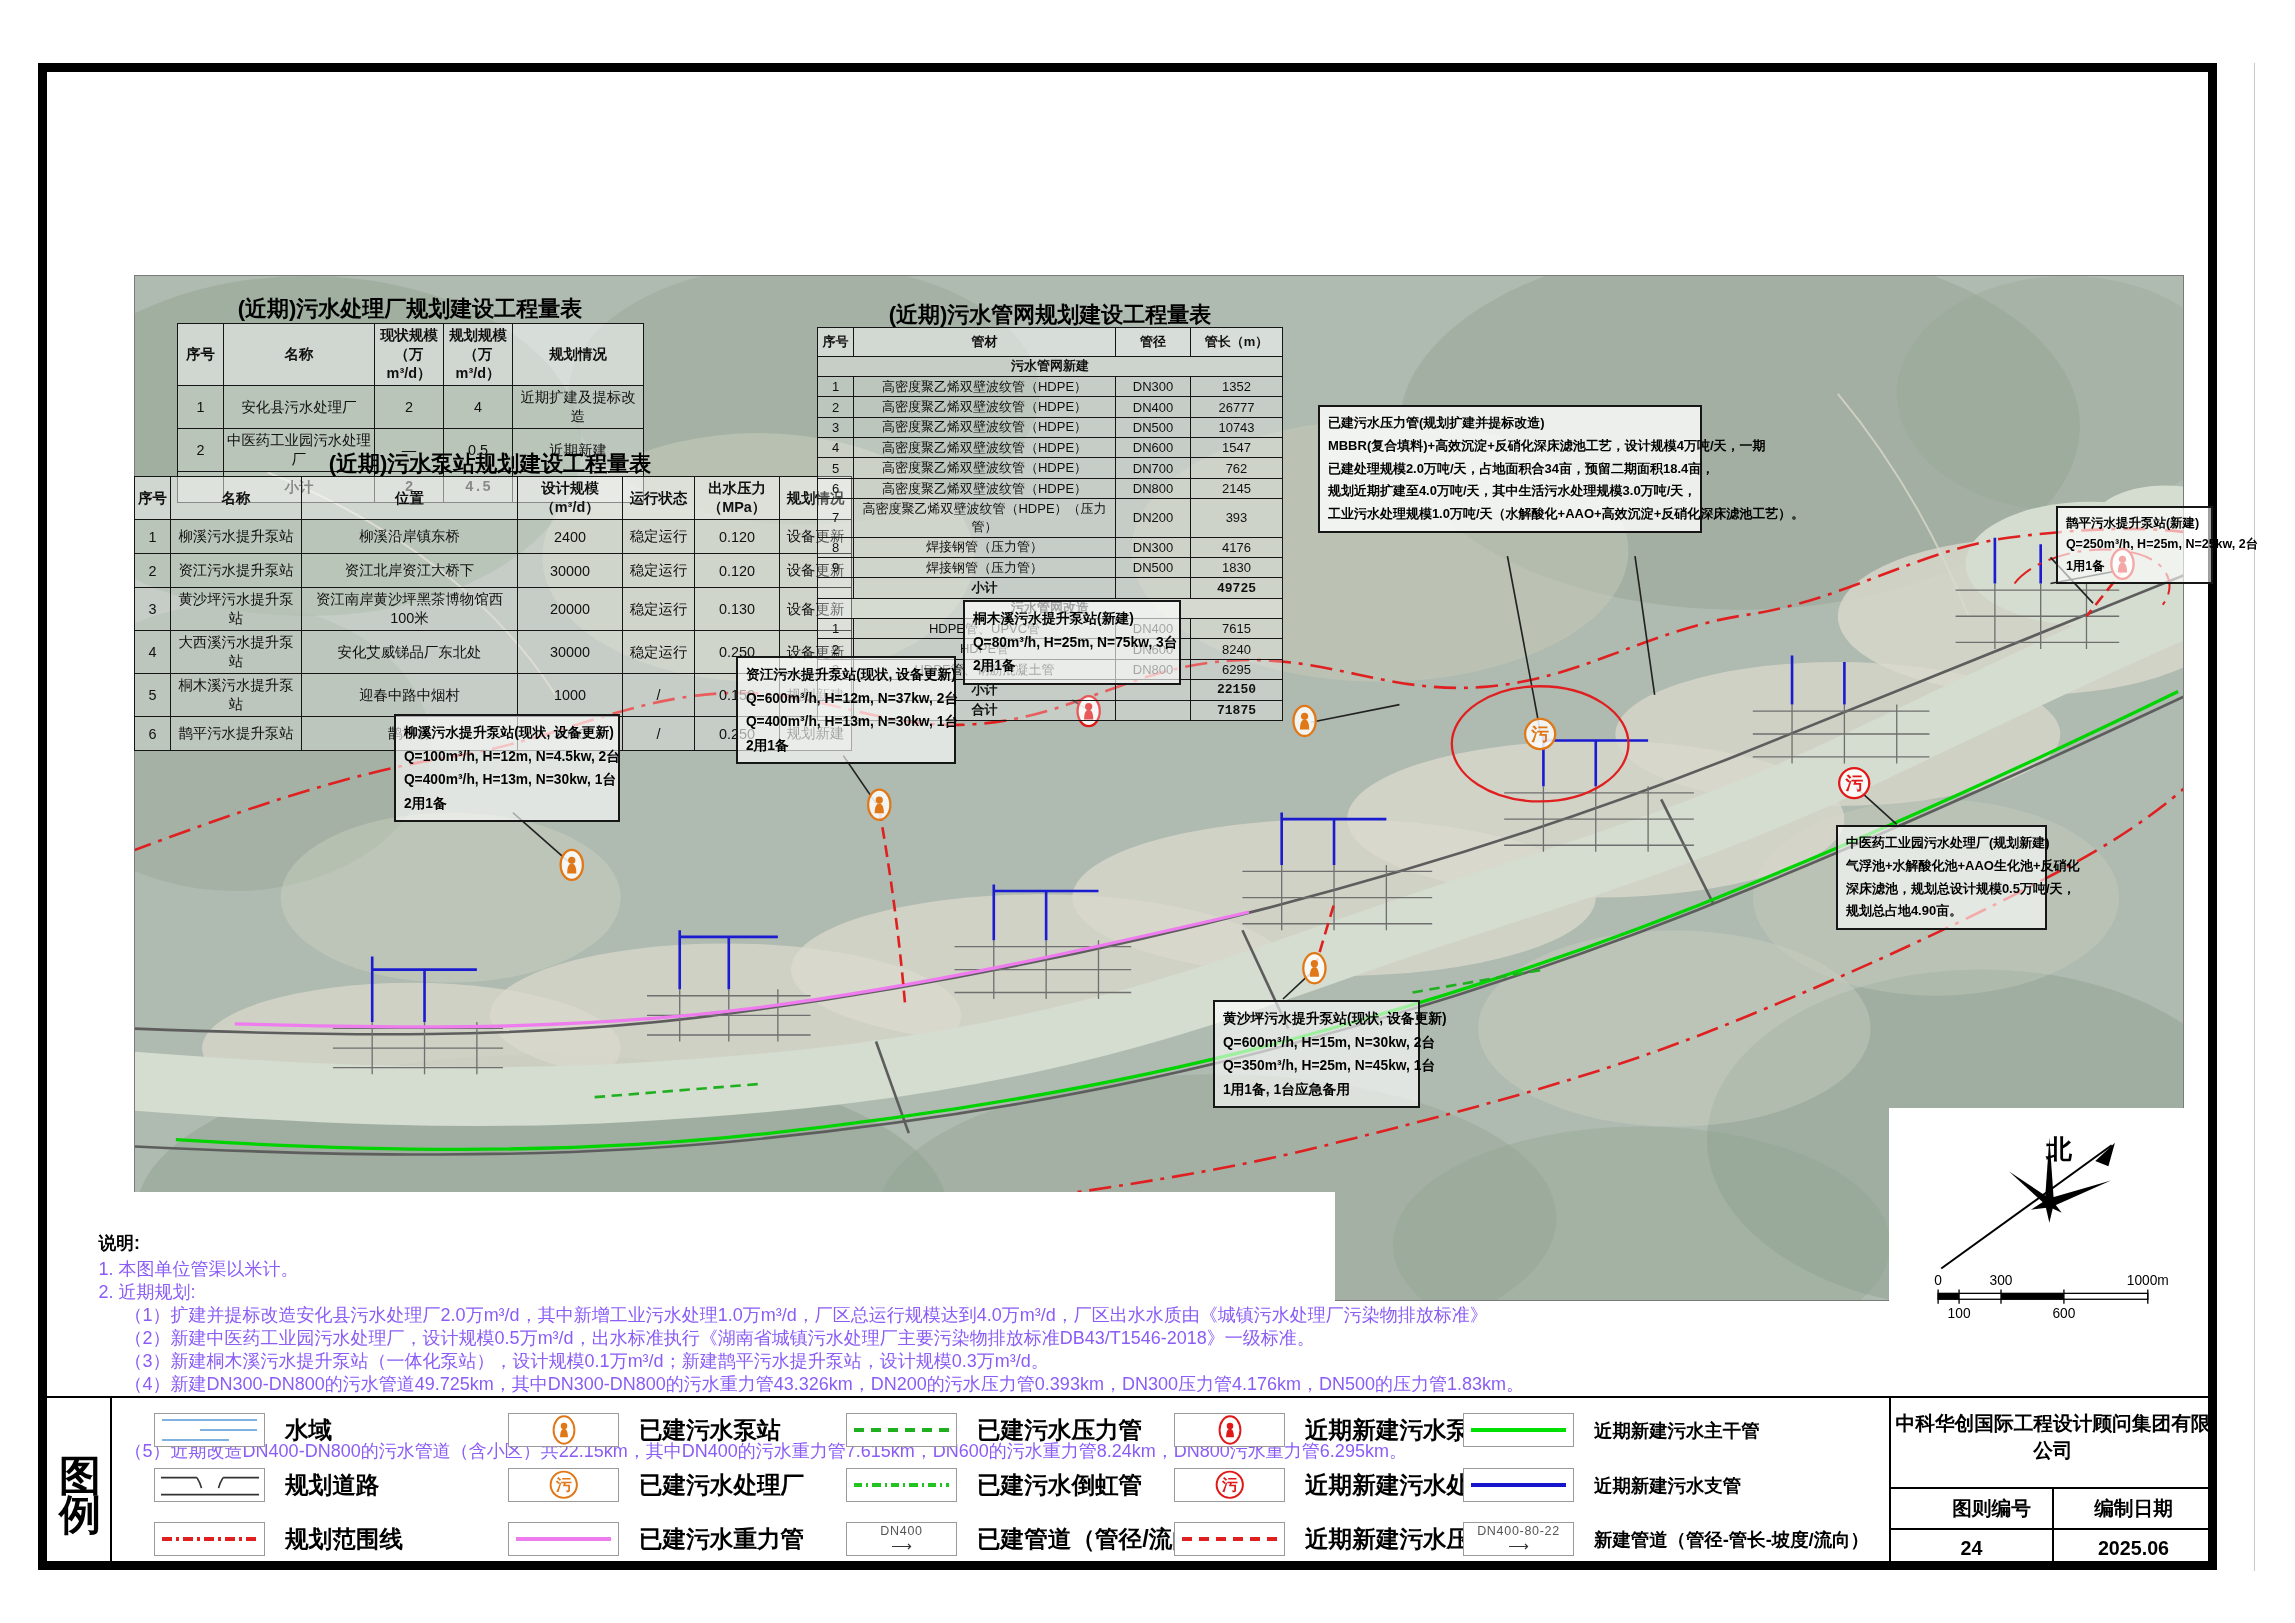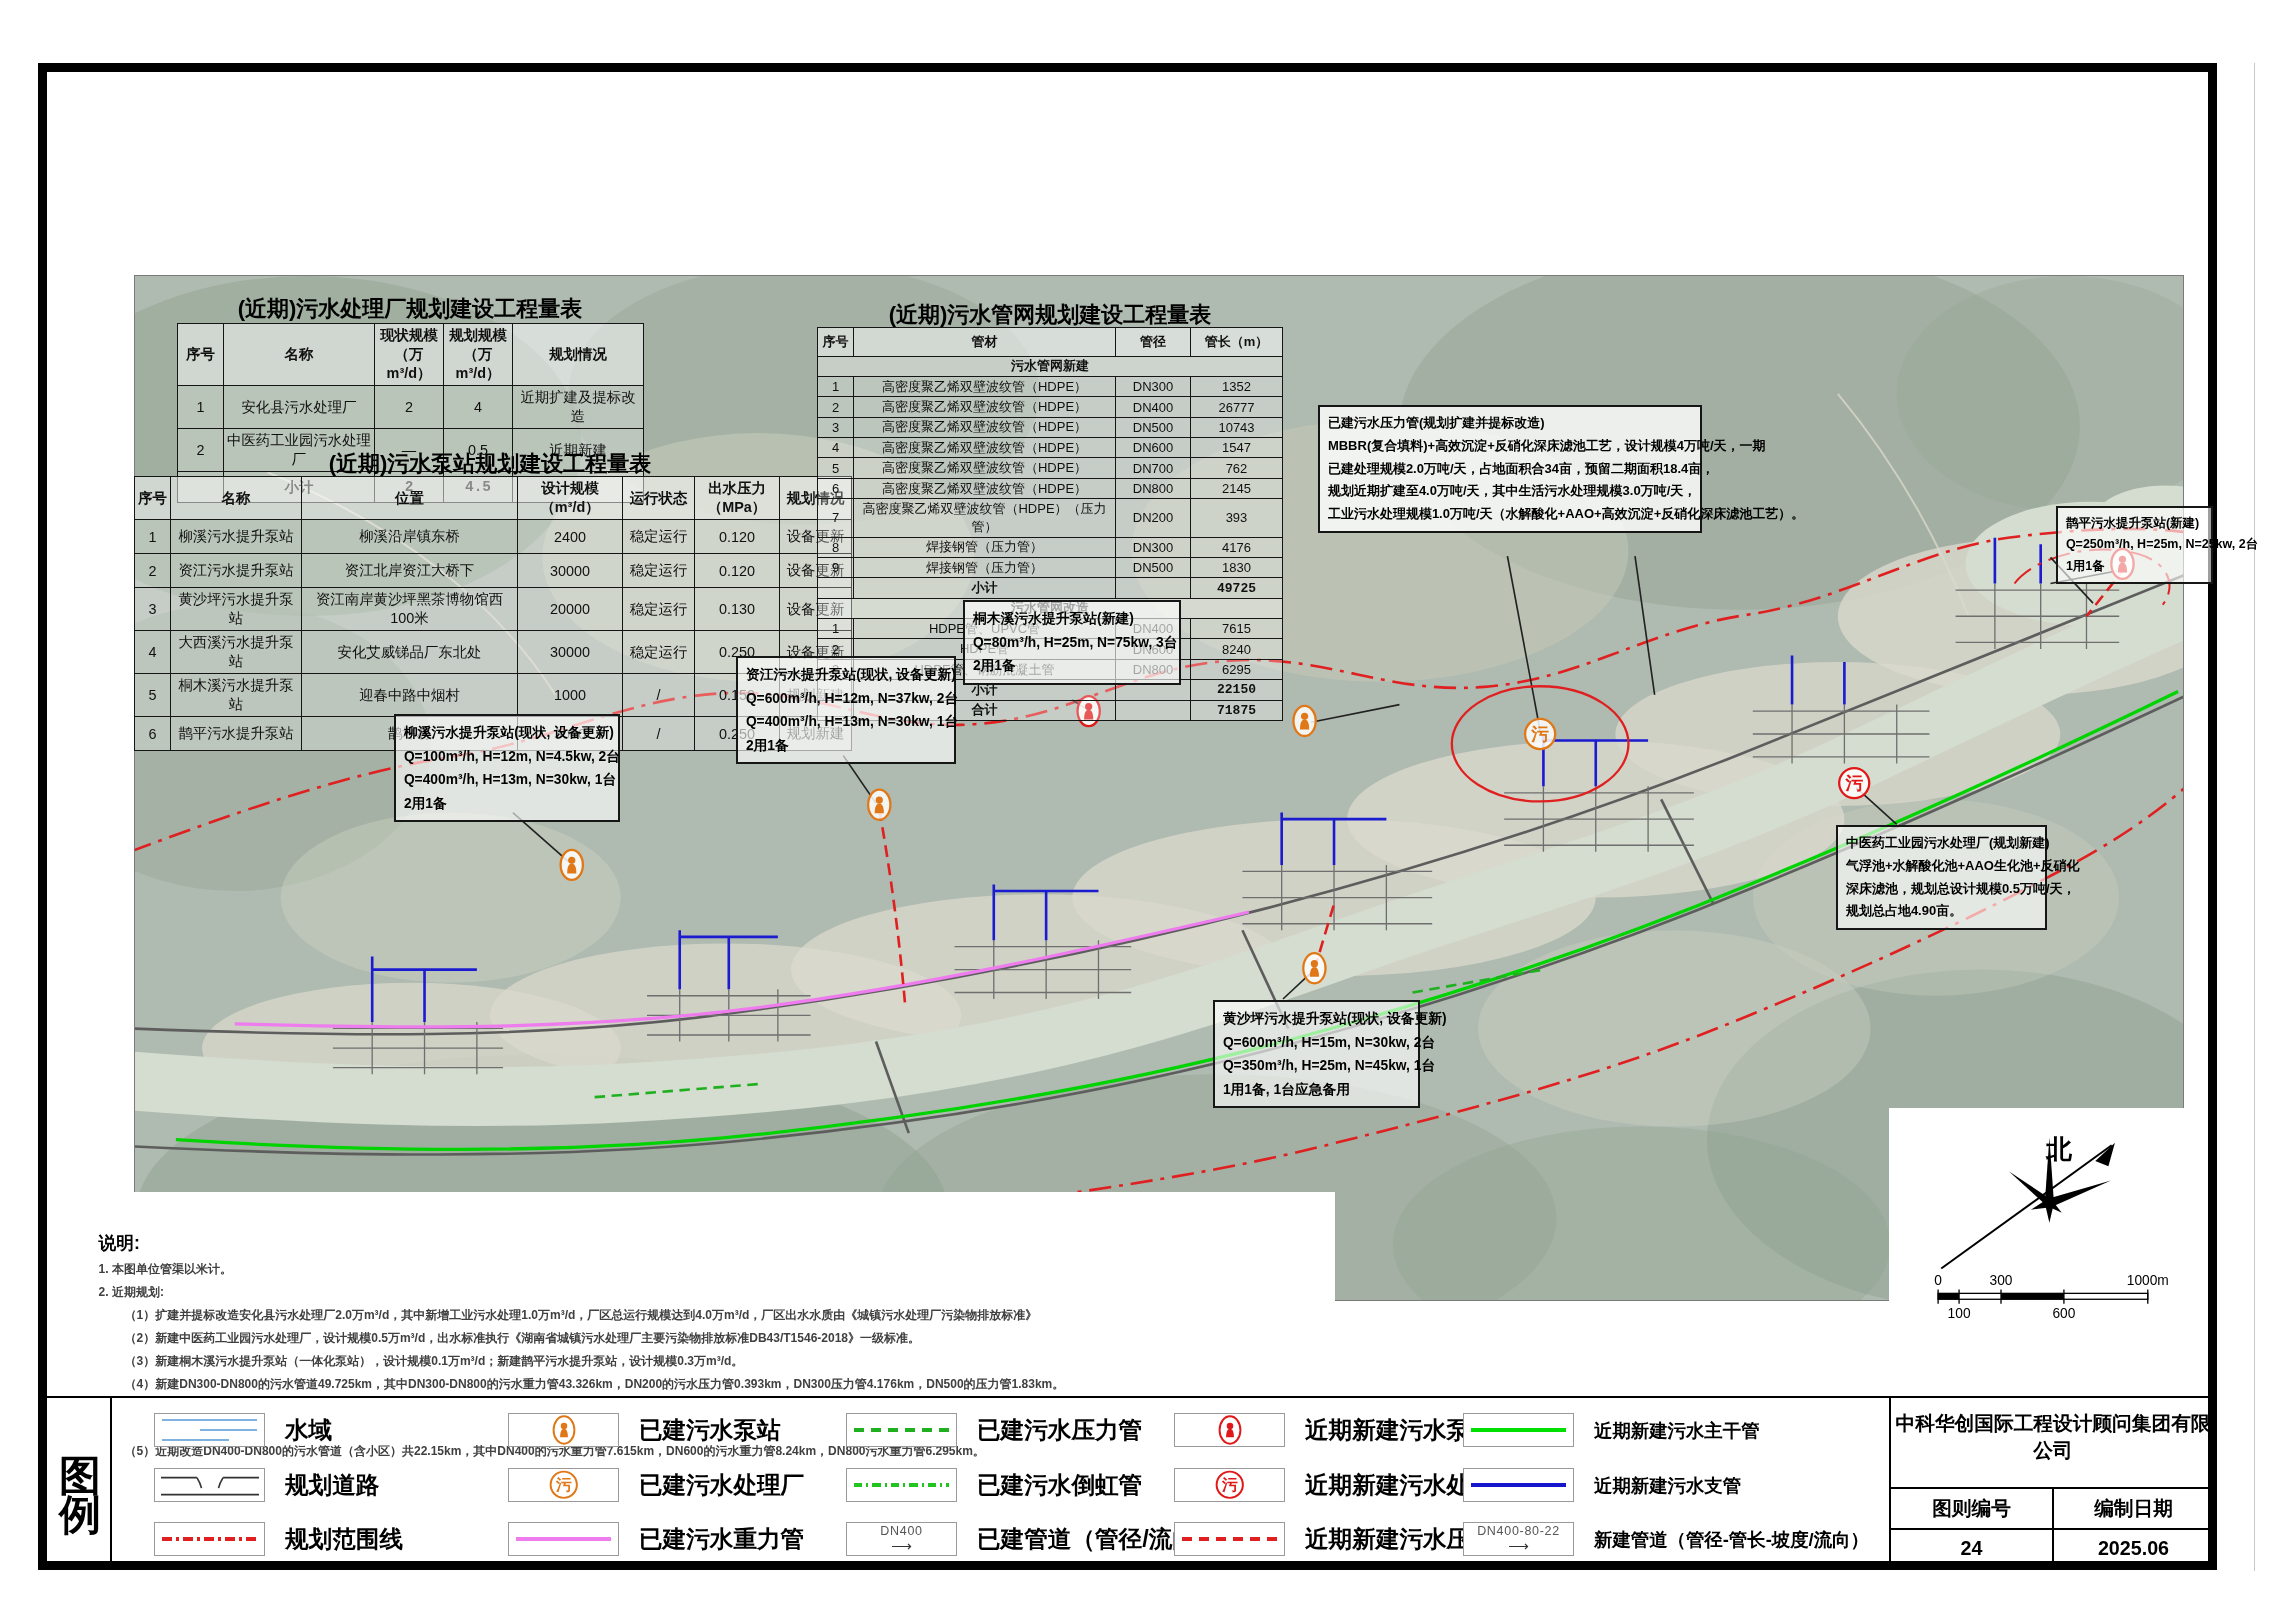--- a/index.html
+++ b/index.html
@@ -30,21 +30,21 @@
   #tableA{font-size:14.4px;} #tableA td{height:26px;} #tableA th{height:42px;}
   #tableB{font-size:14.4px;} #tableB td{height:29px;} #tableB th{height:37px;}
   #tableC{font-size:13px;} #tableC td{height:16.4px;padding:0.7px 2.6px;} #tableC th{height:23.6px;}
   
   .anno{background:rgba(255,255,255,0.62);border:2px solid #161616;padding:5.2px 7.9px;box-sizing:border-box;}
   .anno .anno-title{font-weight:bold;white-space:nowrap;}
   .anno .anno-line{font-weight:bold;white-space:nowrap;}
   
   #notes{left:92px;top:1192px;width:1243px;background:#ffffff;padding:2.6px 6.6px 6.6px 6.6px;box-sizing:border-box;}
   #notes .notes-heading{font-size:17.7px;font-weight:bold;margin-bottom:3.9px;margin-top:36px;}
-  #notes .note-line{font-size:12px;line-height:23px;white-space:nowrap;font-weight:bold;color:#404040;}
+  #notes .note-line{font-size:18px;line-height:23px;white-space:nowrap;font-weight:normal;color:#8b5cf6;}
   
   .legend-label{left:52px;top:1423px;writing-mode:vertical-rl;text-orientation:upright;
       font-size:42px;font-weight:bold;letter-spacing:38px;}
   .leg-item{position:absolute;height:34px;}
   .leg-swatch{position:absolute;left:0;top:0;width:111px;height:34px;background:#fff;border:1.3px solid #9a9a9a;
       box-sizing:border-box;display:flex;align-items:center;justify-content:center;overflow:hidden;}
   .leg-label{position:absolute;left:131px;top:50%;transform:translateY(-50%);font-size:23.6px;font-weight:bold;white-space:nowrap;}
   .leg-label.small{font-size:18.4px;}
   .swline{width:88%;height:3.9px;}
   .sw-water{width:88%;height:70%;display:flex;flex-direction:column;justify-content:space-between;}
@@ -659,19 +659,19 @@
         </div>
         <span class="leg-label small">新建管道（管径-管长-坡度/流向）</span>
       </div>
     </div>
 
   <div class="abs vline" style="left:1889px;top:1396px;height:174px;"></div>
   <div class="abs hline" style="left:1889px;top:1487px;width:328px;"></div>
   <div class="abs hline" style="left:1889px;top:1528px;width:328px;"></div>
   <div class="abs vline" style="left:2052px;top:1487px;height:83px;"></div>
   <div class="abs tb-company">中科华创国际工程设计顾问集团有限公司</div>
-  <div class="abs tb-cell" style="left:1891px;top:1495px;">图则编号</div>
+  <div class="abs tb-cell" style="left:1891px;top:1495px;padding-left:20px;">图则编号</div>
   <div class="abs tb-cell" style="left:2053px;top:1495px;">编制日期</div>
   <div class="abs tb-cell" style="left:1891px;top:1537px;">24</div>
   <div class="abs tb-cell" style="left:2053px;top:1537px;">2025.06</div>
 
 </div>
 
 
 </body></html>

